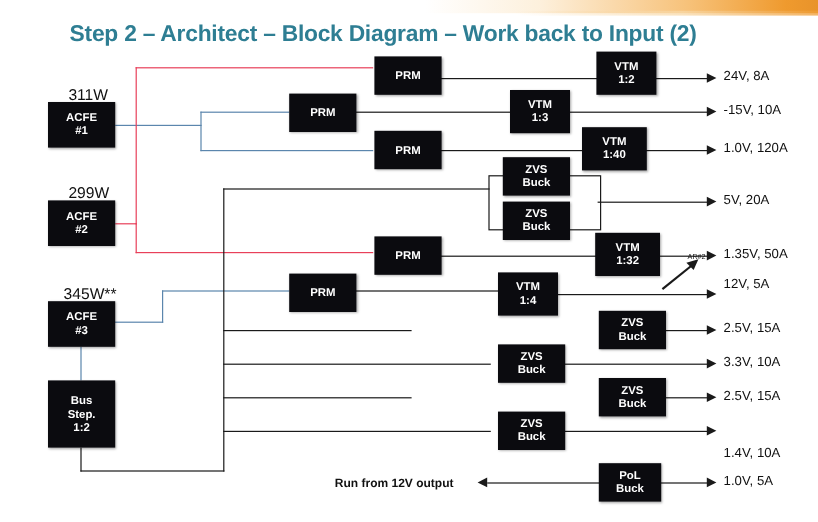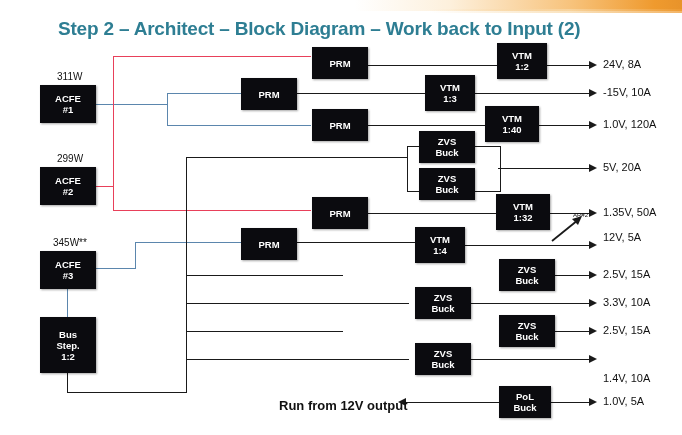--- a/index.html
+++ b/index.html
@@ -54,27 +54,27 @@
     position:absolute;width:0;height:0;z-index:4;
     border-top:4.5px solid transparent;border-bottom:4.5px solid transparent;
     border-left:8px solid #1a1a1a;
   }
   .arrow.left{
     border-left:none;border-right:8px solid #1a1a1a;
   }
 
   
   .wlabel{
-    position:absolute;font-size:10px;color:#111;white-space:nowrap;z-index:5;
+    position:absolute;font-size:13px;color:#111;white-space:nowrap;z-index:5;
   }
   .outlabel{
     position:absolute;font-size:11px;color:#111;white-space:nowrap;z-index:5;
   }
   .note{
-    position:absolute;font-size:13px;font-weight:bold;color:#111;white-space:nowrap;z-index:5;
+    position:absolute;font-size:10px;font-weight:bold;color:#111;white-space:nowrap;z-index:5;
   }
   .arnote{
     position:absolute;font-size:6px;color:#111;white-space:nowrap;z-index:7;
   }
   .diag{position:absolute;z-index:6;}
 
   
   .loop{
     position:absolute;border:1.6px solid #1a1a1a;background:transparent;z-index:3;
   }

